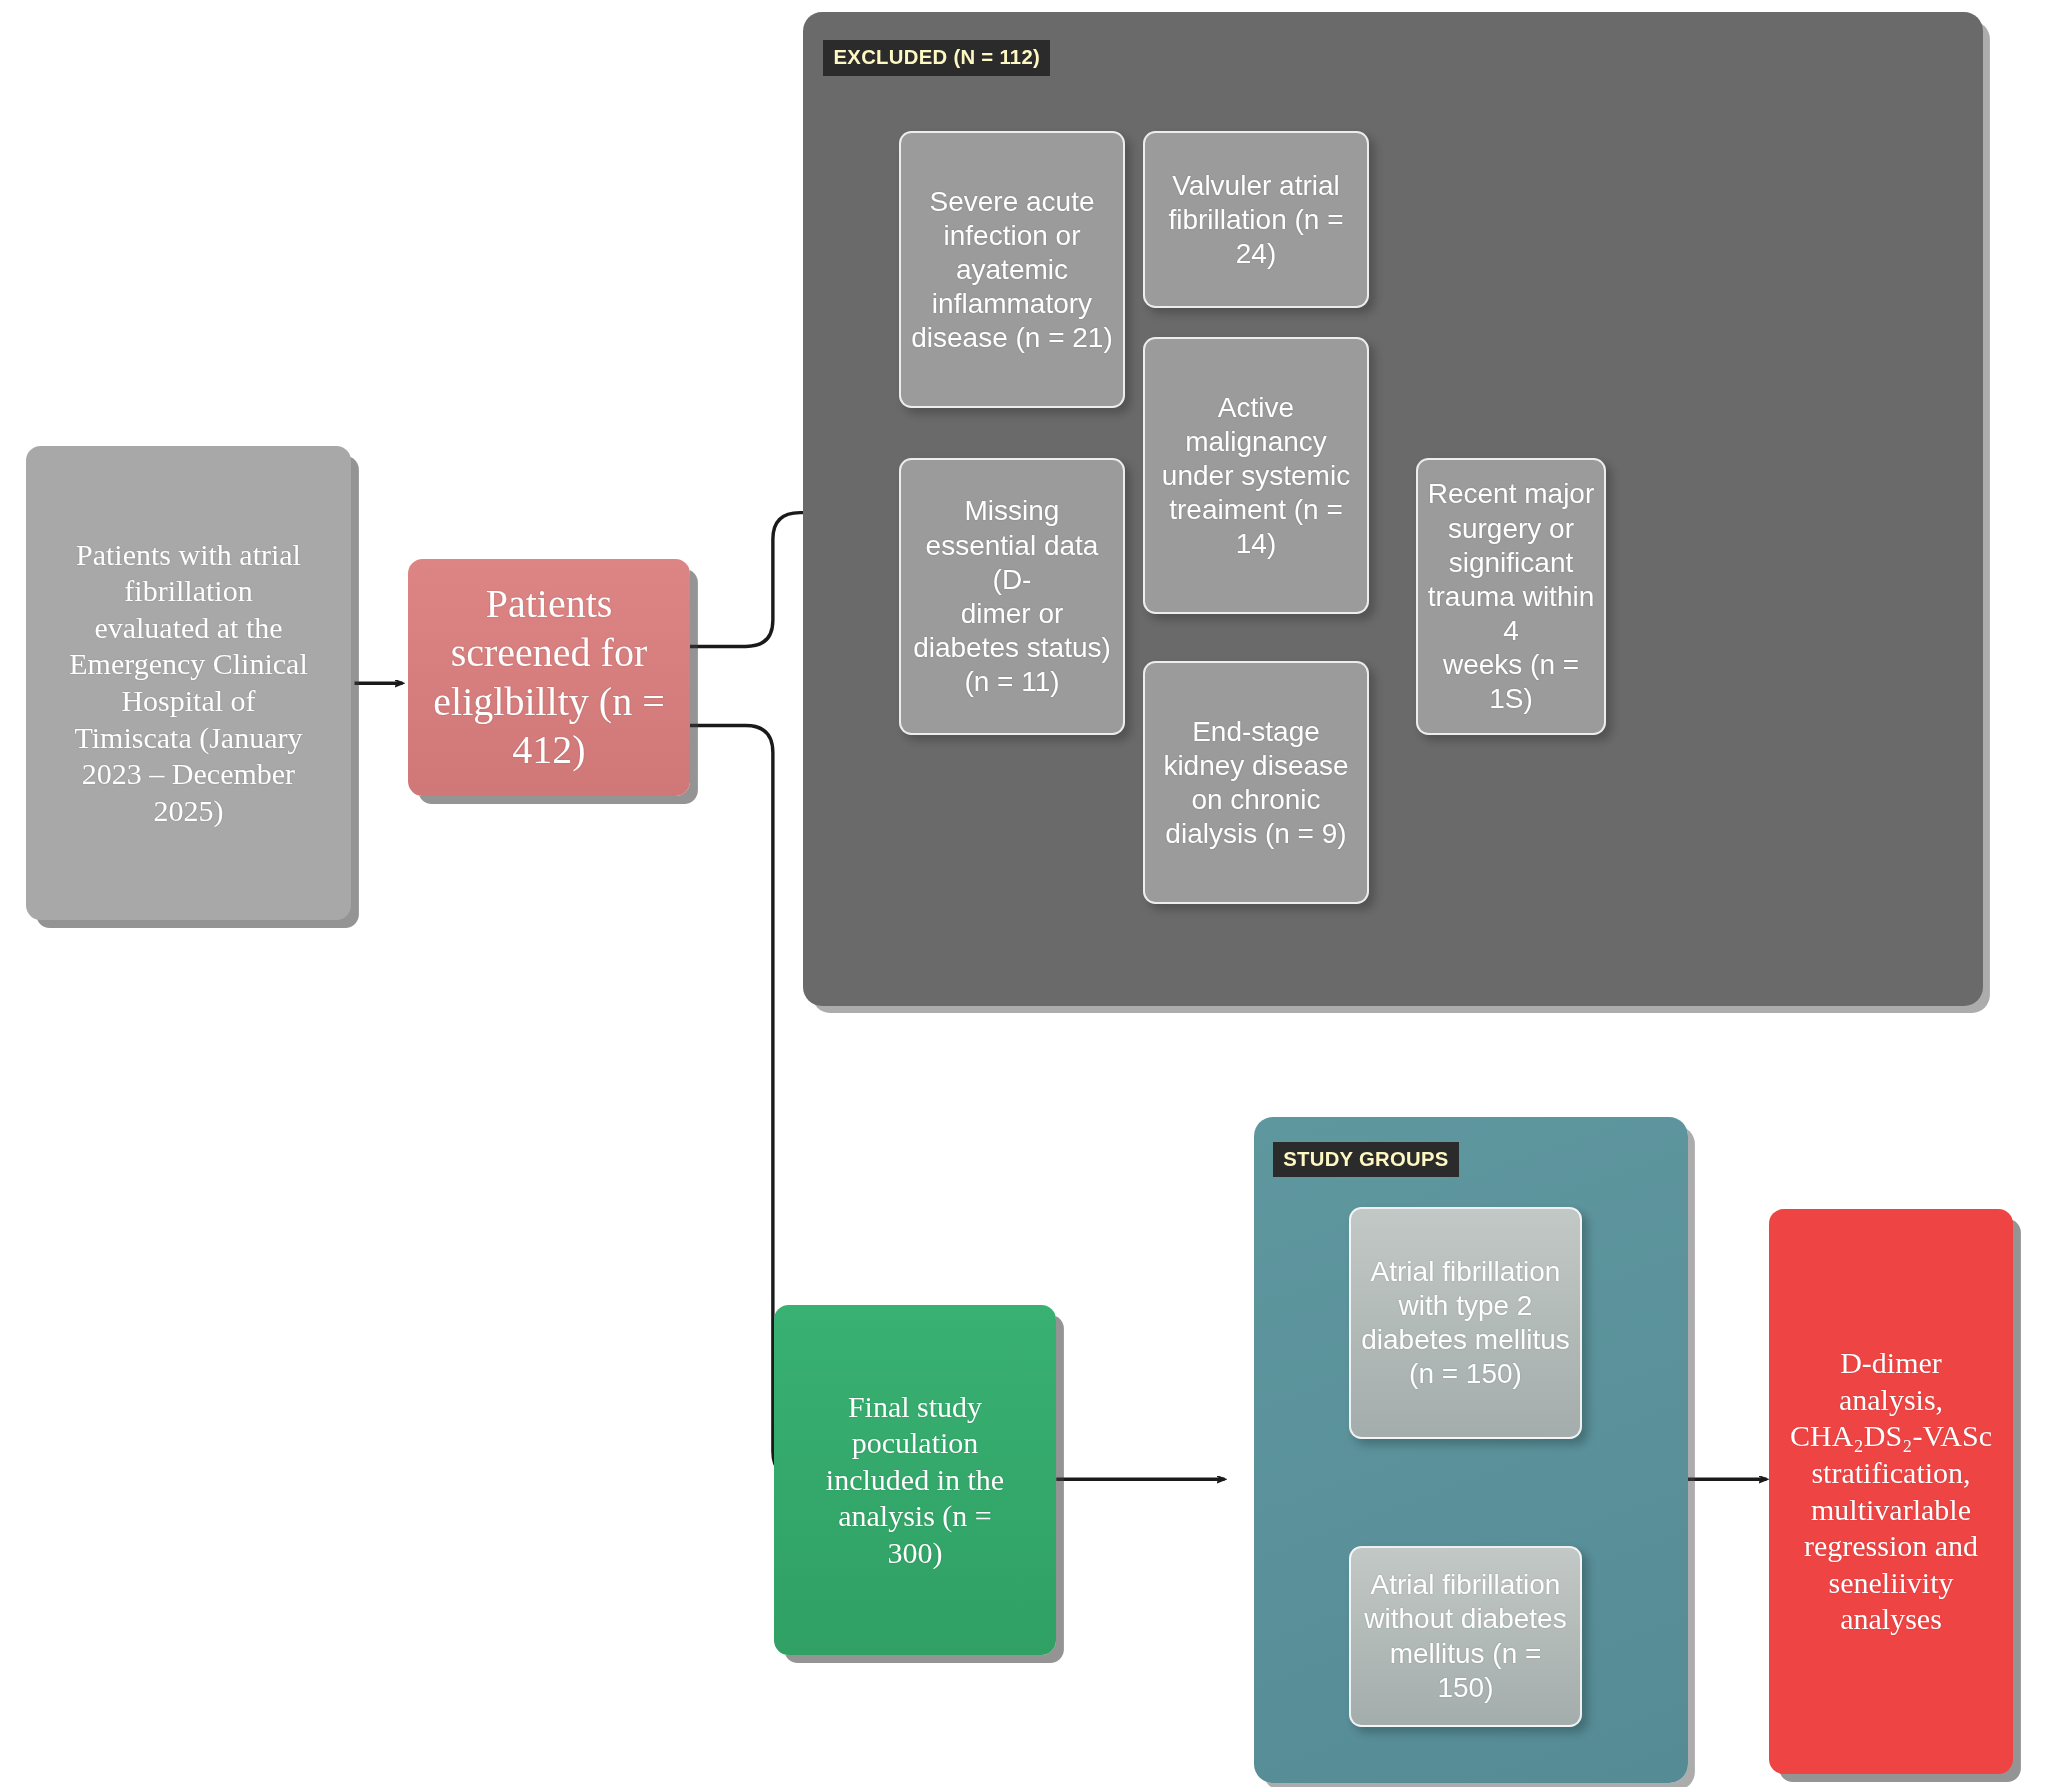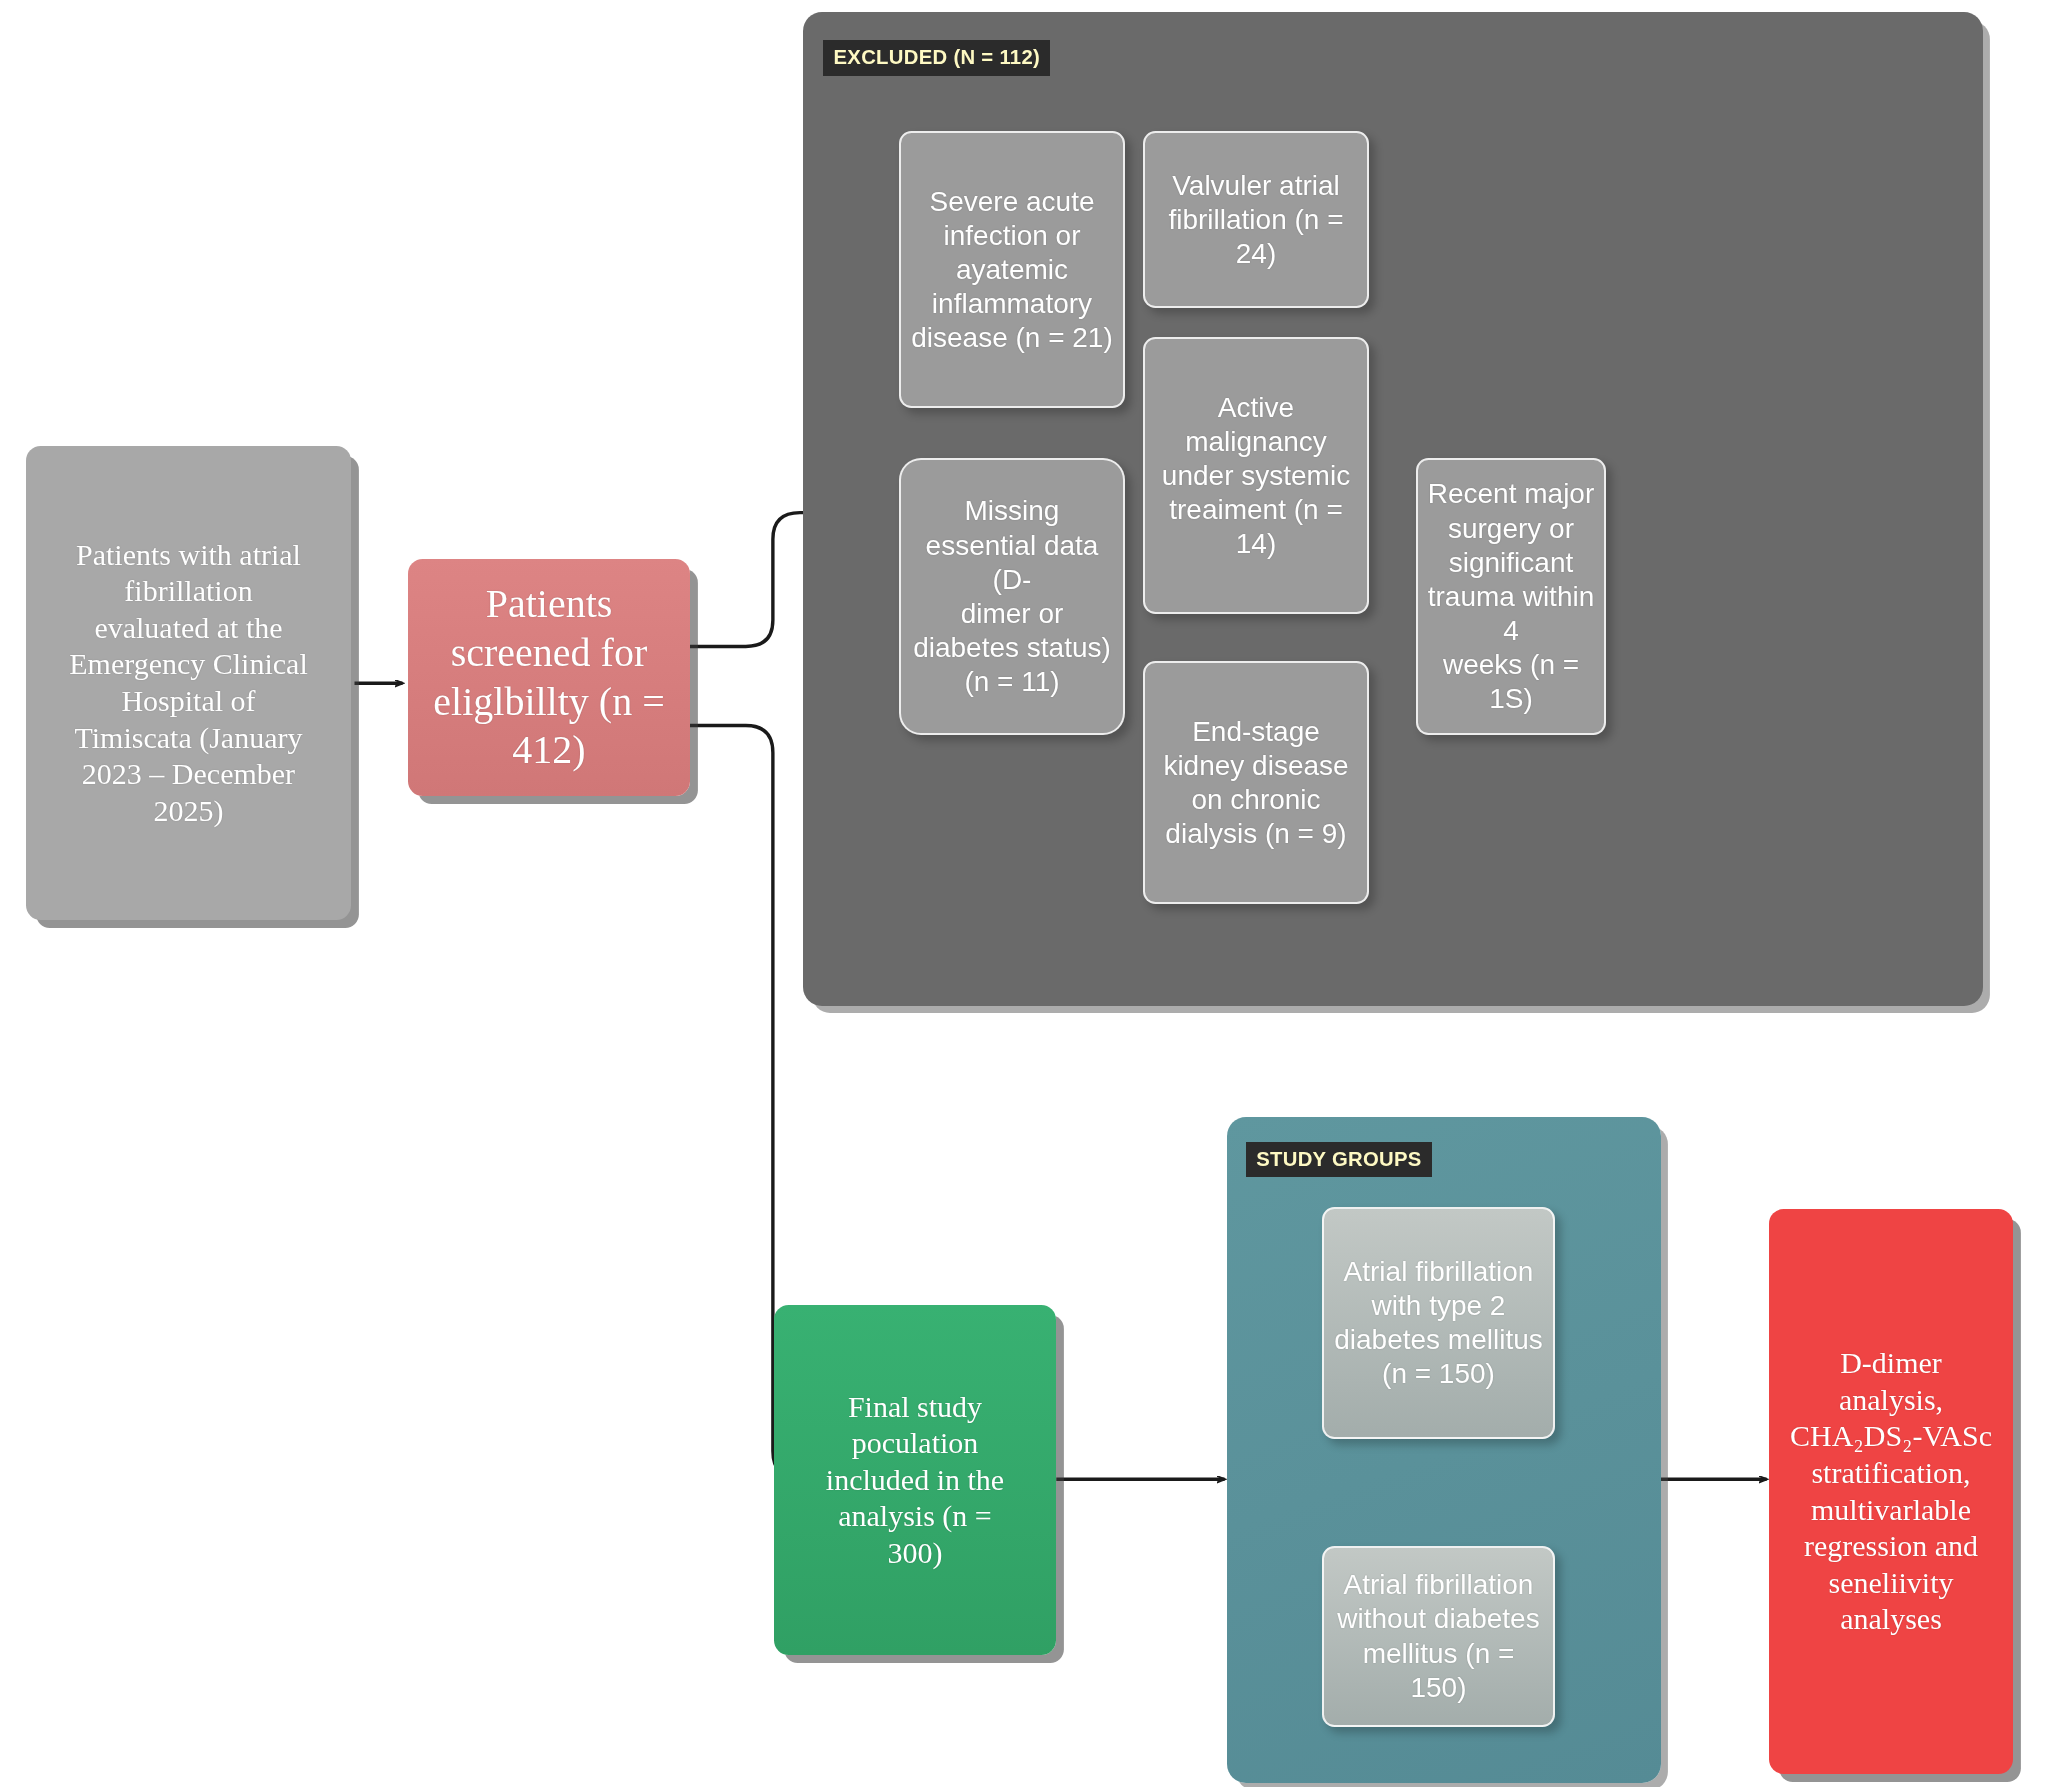--- a/index.html
+++ b/index.html
@@ -69,20 +69,21 @@
     box-sizing: border-box;
     border-radius: 19px;
     box-shadow: 8px 8px 0 -1.1px rgba(70,70,70,0.45);
   }
   #excluded-panel {
     background: #6a6a6a;
   }
   #studygroups-panel {
     background: #5e959e;
     background: linear-gradient(160deg,#5f979f 0%,#558b95 100%);
+    margin-left: 27px;
   }
   .panel-tag {
     position: absolute;
     background: #2b2b2b;
     color: #fef9c3;
     font-size: 20.3px;
     font-weight: bold;
     letter-spacing: 0.3px;
     padding: 5.6px 10.2px 6.8px 10.2px;
     white-space: nowrap;
@@ -177,21 +178,21 @@
 disease (n = 21)</span>
     </div>
 
     <div class="subbox" style="left:340px; top:119px; width:226px; height:177px;">
       <span class="txt">Valvuler atrial
 fibrillation (n =
 24)</span>
     </div>
 
 
-    <div class="subbox" style="left:96px; top:446px; width:226px; height:277px;border-radius:22px;">
+    <div class="subbox" style="left:96px; top:446px; width:226px; height:277px;">
       <span class="txt">Missing
 essential data (D-
 dimer or
 diabetes status)
 (n = 11)</span>
     </div>
 
     <div class="subbox" style="left:340px; top:325px; width:226px; height:277px;">
       <span class="txt">Active
 malignancy

